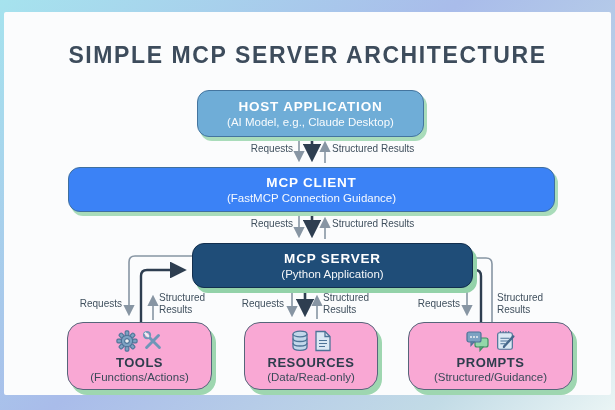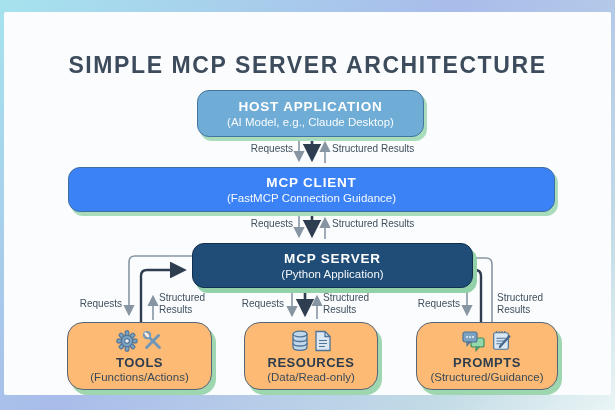--- a/index.html
+++ b/index.html
@@ -10,41 +10,41 @@
     position:relative; width:615px; height:410px; overflow:hidden;
     background:linear-gradient(135deg,#a6e3ee 0%,#a9bcea 45%,#c2dbe6 82%,#eaf5f5 100%);
   }
   .card {
     position:absolute; left:4px; right:4px; top:12px; bottom:15px;
     background:#fbfcfd; border-radius:2px;
   }
 
   .page-title {
     position:absolute; left:0; right:0; top:30px; text-align:center;
-    font-size:23px; font-weight:bold; letter-spacing:1.6px; color:#3d4c5c;margin-top:10px;
+    font-size:23px; font-weight:bold; letter-spacing:1.6px; color:#3d4c5c;
   }
 
   .node {
     position:absolute; display:flex; flex-direction:column;
     align-items:center; justify-content:center; text-align:center;
   }
   .node-blue { color:#ffffff; border-radius:12px; box-shadow:3px 4px 0 #a9dcba; }
   .node-host   { left:193px; top:78px;  width:227px; height:47px; background:#6fadd7; border:1.5px solid #44759f; }
   .node-client { left:64px;  top:155px; width:487px; height:45px; background:#3b82f6; border:1.5px solid #3f6f9e; }
   .node-server { left:188px; top:231px; width:281px; height:45px; background:#1f4d78; border:1.5px solid #132f4e; box-shadow:4px 5px 0 #93d2a9; }
   .node-title { font-size:13.5px; font-weight:bold; letter-spacing:0.8px; }
   .node-sub   { font-size:11.5px; margin-top:2px; opacity:0.95; }
 
   .leaf {
-    background:#fdba74; border:1.6px solid #55657a; border-radius:16px;
+    background:#f9a8d4; border:1.6px solid #55657a; border-radius:16px;
     color:#31414f; box-shadow:4px 5px 0 #9ed6b0;
   }
   .leaf-tools     { left:63px;  top:310px; width:145px; height:68px; }
   .leaf-resources { left:240px; top:310px; width:134px; height:68px; }
-  .leaf-prompts   { left:404px; top:310px; width:142px; height:68px;margin-left:8px; }
+  .leaf-prompts   { left:404px; top:310px; width:165px; height:68px; }
   .leaf .icons { display:flex; align-items:center; gap:4px; height:23px; margin-bottom:2px; }
   .leaf-title { font-size:13px; font-weight:bold; letter-spacing:0.5px; color:#2e3d4d; }
   .leaf-sub   { font-size:11.5px; color:#3a4a59; margin-top:1px; }
 
   .edges { position:absolute; left:0; top:0; pointer-events:none; }
 
   .lbl {
     position:absolute; font-size:10px; line-height:11.5px;
     color:#40505e; font-weight:500;
   }

